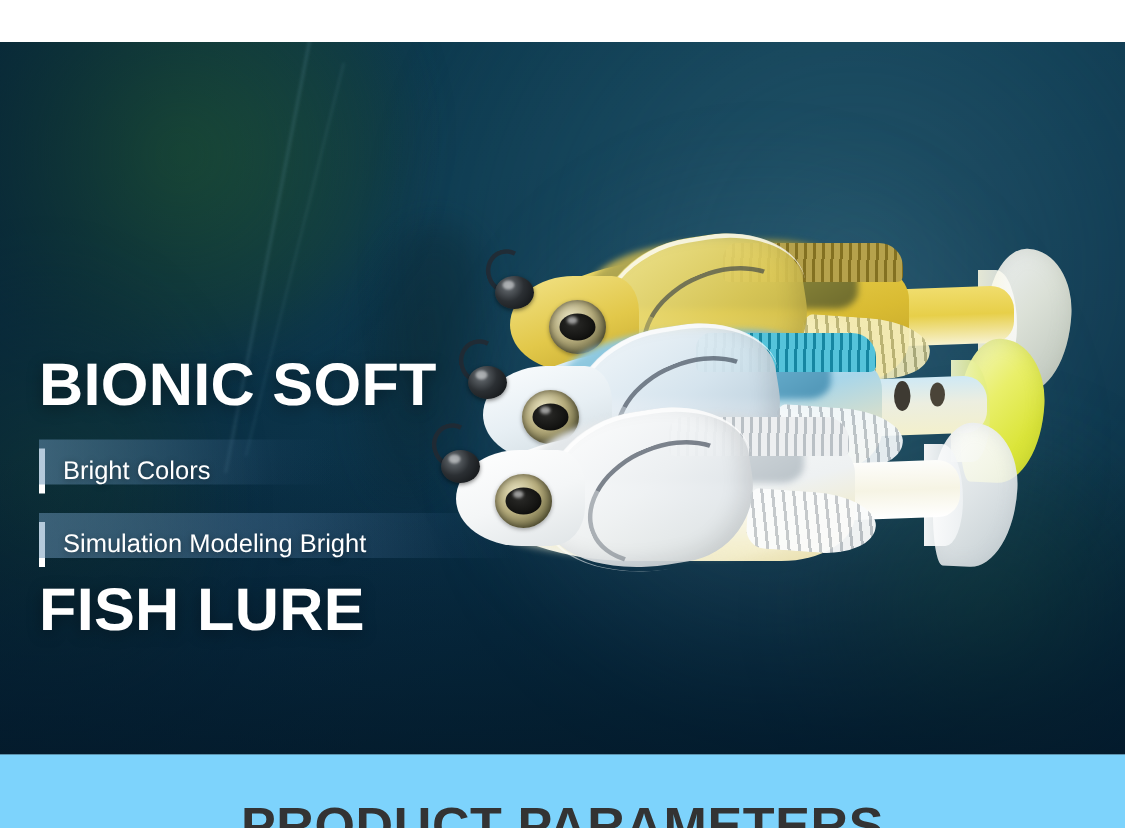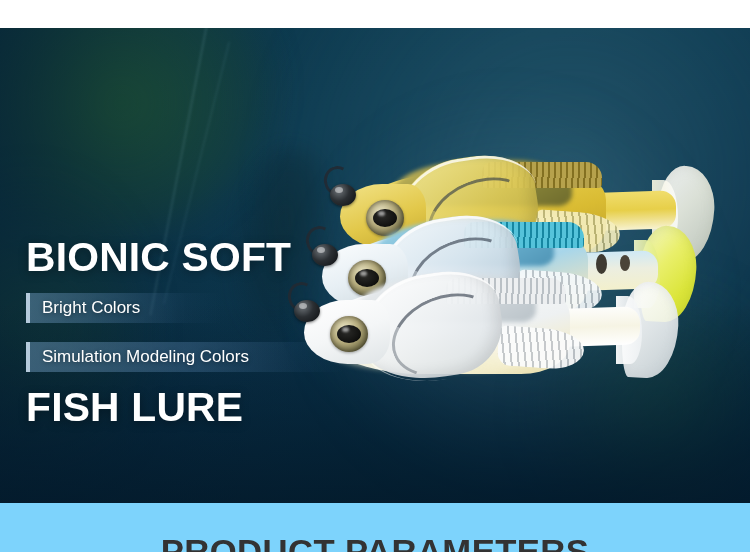--- a/index.html
+++ b/index.html
@@ -42,21 +42,21 @@
     filter:blur(10px);transform:rotate(8deg);}
 
   
   .title{position:absolute;left:26px;top:104px;color:#ffffff;font-weight:bold;
     font-size:40px;line-height:50px;letter-spacing:.2px;
     font-family:"Liberation Sans","DejaVu Sans",sans-serif;
     transform:scaleX(1.02);transform-origin:left top;
     text-shadow:0 2px 10px rgba(0,0,0,.35);white-space:pre;}
 
   
-  .feat{position:absolute;display:flex;height:42px;}
+  .feat{position:absolute;display:flex;align-items:center;height:42px;}
   .feat .bar{width:4px;height:30px;background:#ffffff;flex:0 0 auto;}
   .feat .band{position:absolute;left:0;top:0;height:30px;}
   .feat .ftext{position:relative;color:#ffffff;font-size:17px;line-height:30px;
     padding-left:12px;white-space:nowrap;text-shadow:0 1px 4px rgba(0,0,0,.40);}
   #feat-0{left:26px;top:265px;}
   #feat-0 .band{width:196px;
     background:linear-gradient(to right,rgba(108,150,185,0.50) 0%,rgba(70,112,150,0.40) 45%,rgba(40,80,115,0.12) 82%,rgba(20,56,86,0) 100%);}
   #feat-1{left:26px;top:314px;}
   #feat-1 .band{width:318px;
     background:linear-gradient(to right,rgba(108,150,185,0.50) 0%,rgba(72,114,152,0.42) 52%,rgba(42,82,118,0.16) 86%,rgba(20,56,86,0) 100%);}
@@ -185,21 +185,21 @@
     </div>
 
     <div class="feat" id="feat-0">
       <div class="band"></div>
       <div class="bar"></div>
       <div class="ftext">Bright Colors</div>
     </div>
     <div class="feat" id="feat-1">
       <div class="band"></div>
       <div class="bar"></div>
-      <div class="ftext">Simulation Modeling Colors</div>
+      <div class="ftext">Simulation Modeling Bright</div>
     </div>
 
     <div class="product">
 
       <div class="lure" id="lure-0">
         <div class="tail"></div>
         <div class="tailhook"></div>
         <div class="tailstalk"></div>
         <div class="body"></div>
         <div class="back"></div>

